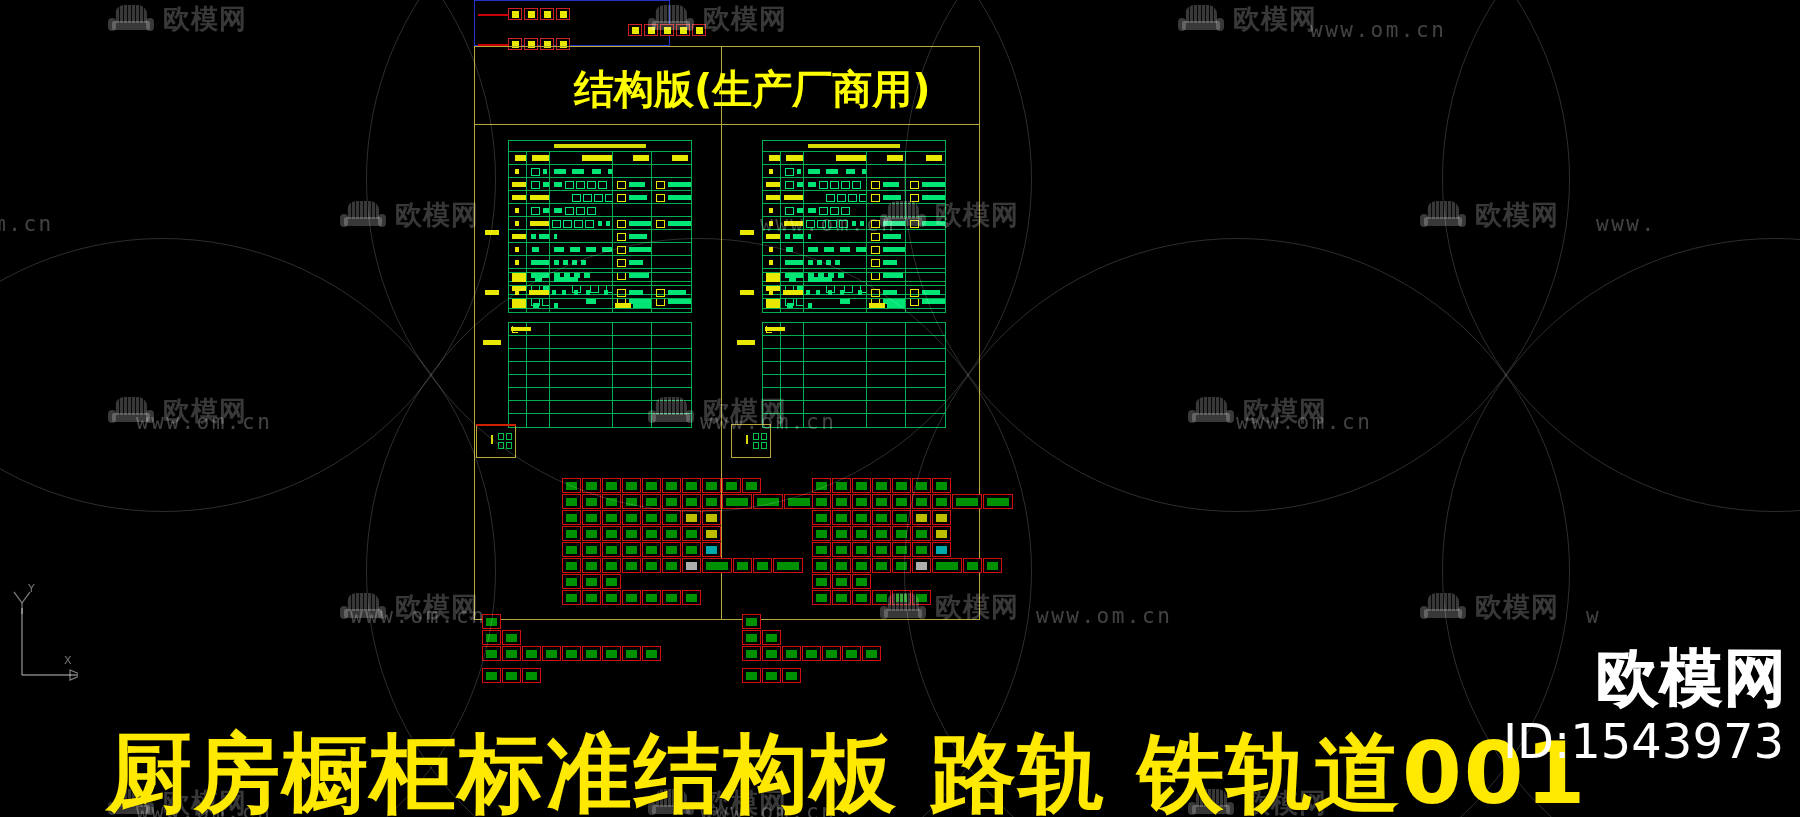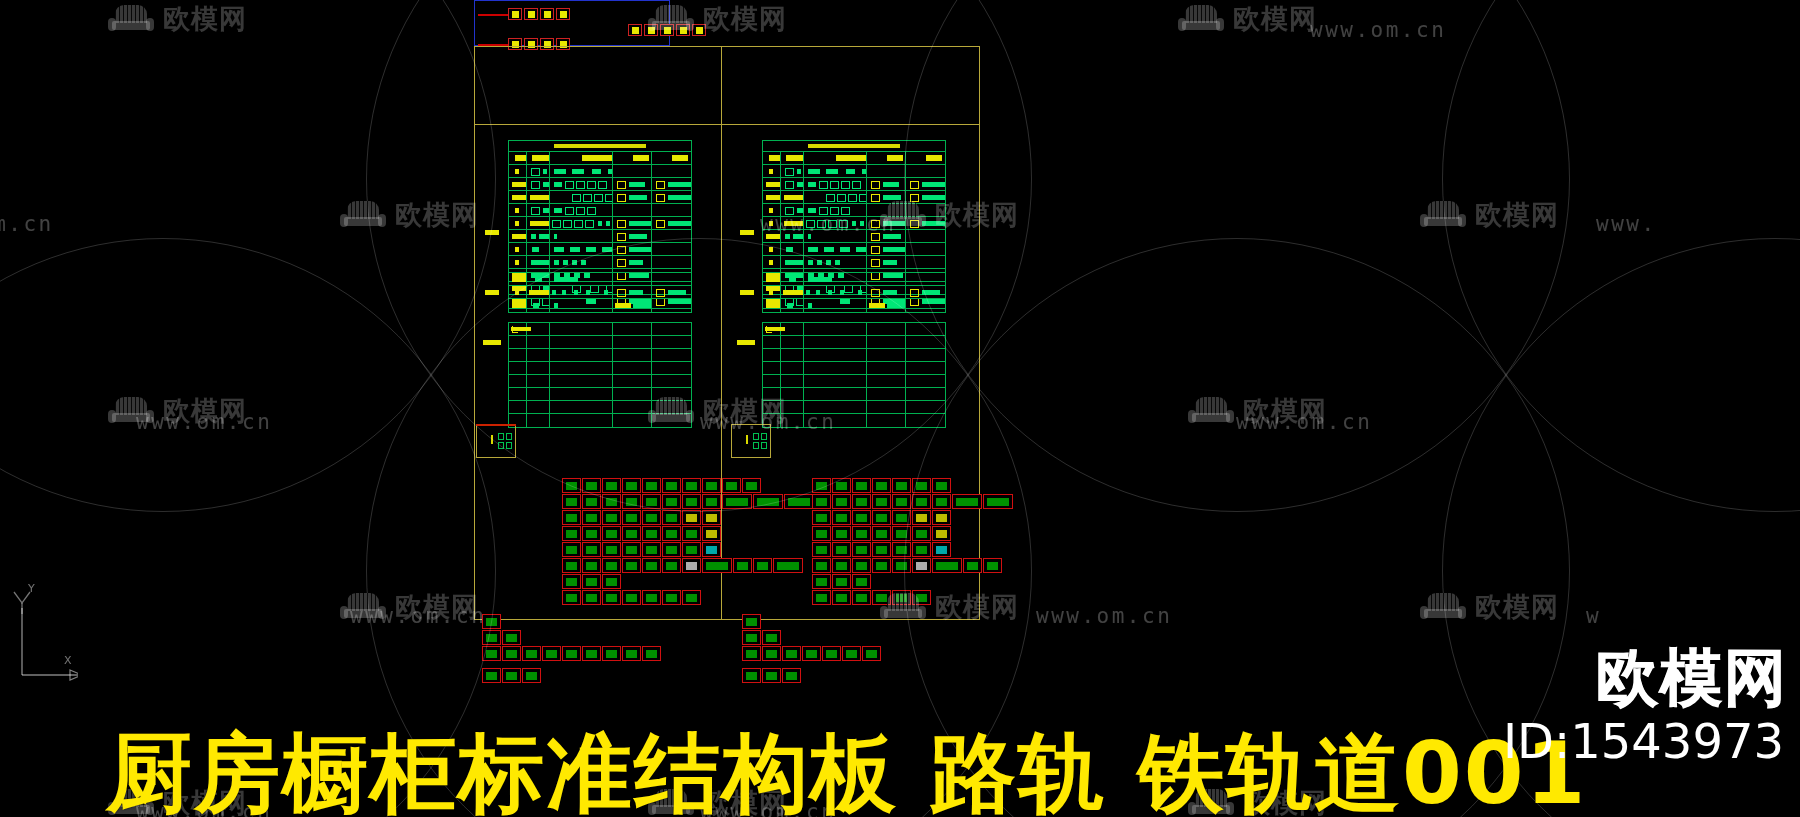--- a/index.html
+++ b/index.html
@@ -262,20 +262,21 @@
         <i></i>
       </div>
   </div>
 
   <div class="frame-yellow" style="left:474px;top:46px;width:506px;height:574px;"></div>
 
   <div style="position:absolute;left:721px;top:46px;width:1px;height:574px;background:#b8a83a;"></div>
 
   <div style="position:absolute;left:474px;top:124px;width:506px;height:1px;background:#b8a83a;"></div>
 
+  <div class="sheet-title" style="left:574px;top:62px;font-size:40px;">结构版(生产厂商用)</div>
 
   <div class="spec-table" style="left:508px;top:140px;width:184px;">
     <div class="st-caption">
         <b></b>
       </div>
 
     <div class="spec-row">
       <div class="spec-cell c1">
           <div class="tk hdr" style="left:6px;width:14px;"></div>
         </div>

